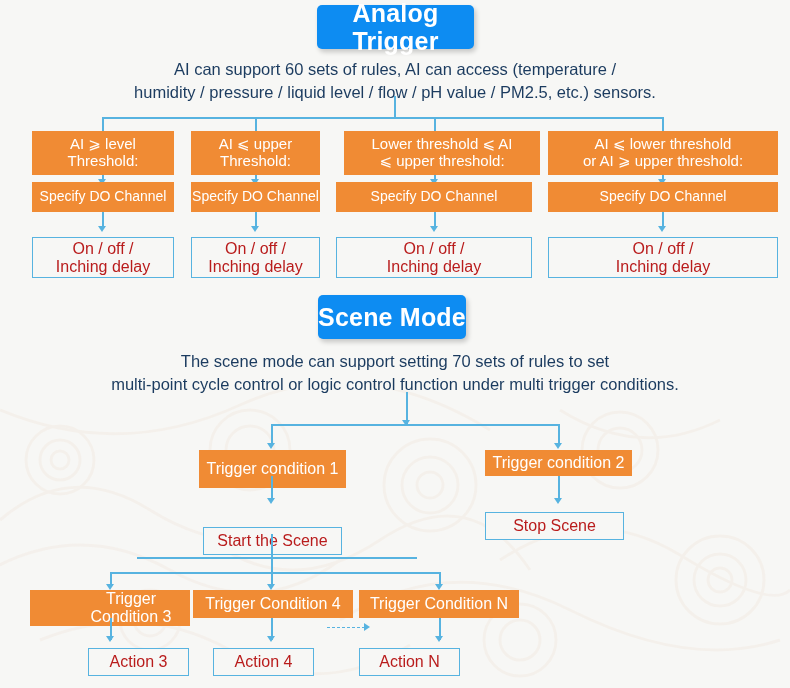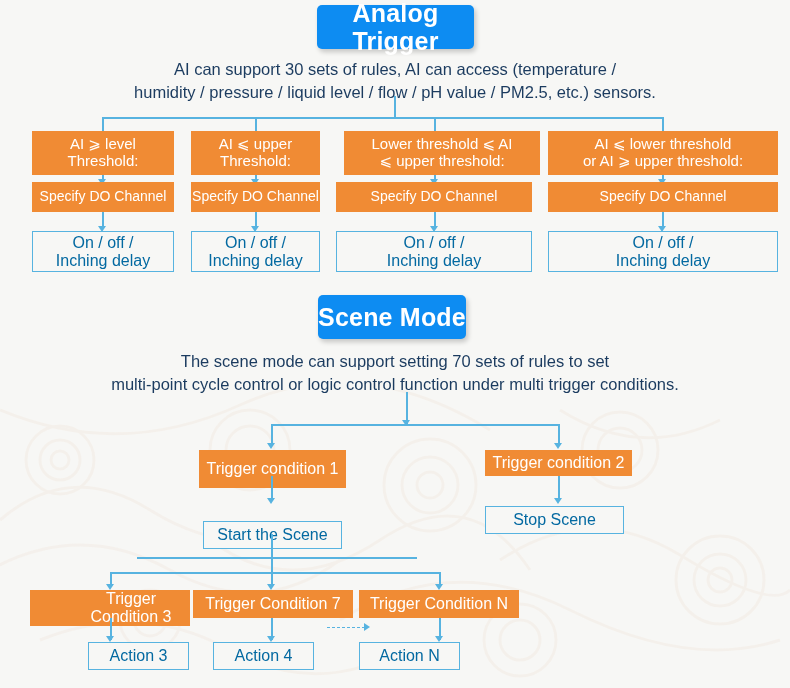--- a/index.html
+++ b/index.html
@@ -34,22 +34,23 @@
     font-size:16.5px;line-height:1.42;width:790px;left:0;
   }
 
   .orange{
     background:#f08b34;color:#ffffff;
   }
   .orange.t1{font-size:15px;}
   .orange.cond{font-size:16px;}
 
   .blueout{
-    background:#f7f7f5;border:1.4px solid #57b3e0;color:#0369a1;
+    background:#f7f7f5;border:1.4px solid #57b3e0;color:#b91c1c;
     font-size:16px;
+    margin-top:6px;
   }
 
   
   .ln{position:absolute;background:#57b3e0;}
   .vl{width:1.6px;}
   .hl{height:1.6px;}
   .arrow{
     position:absolute;width:0;height:0;
     border-left:4.5px solid transparent;
     border-right:4.5px solid transparent;
@@ -96,21 +97,21 @@
       <path d="M0 20 q120 50 240 -5 t250 25"></path>
       <circle cx="520" cy="250" r="36"></circle>
         <circle cx="520" cy="250" r="20"></circle>
       <path d="M560 20 q80 50 160 10"></path>
     </g>
   </svg>
 
   <div class="node title-pill" style="left:317px;top:5px;width:157px;height:44px;">Analog Trigger</div>
 
   <div class="desc" style="top:58px;">
-    <div>AI can support 30 sets of rules, AI can access (temperature /</div>
+    <div>AI can support 60 sets of rules, AI can access (temperature /</div>
     <div>humidity / pressure / liquid level / flow / pH value / PM2.5, etc.) sensors.</div>
   </div>
 
   <div class="ln vl" style="left:394px;top:96px;height:22px;"></div>
 
   <div class="ln hl" style="left:102px;top:117px;width:561px;"></div>
 
   <div class="ln vl" style="left:102px;top:117px;height:14px;"></div>
   <div class="ln vl" style="left:255px;top:117px;height:14px;"></div>
   <div class="ln vl" style="left:434px;top:117px;height:14px;"></div>
@@ -224,21 +225,21 @@
   <div class="ln vl" style="left:271px;top:572px;height:14px;"></div>
   <div class="arrow" style="left:267px;top:584px;"></div>
   <div class="ln vl" style="left:439px;top:572px;height:14px;"></div>
   <div class="arrow" style="left:435px;top:584px;"></div>
 
   <div class="node orange cond" style="left:30px;top:590px;width:160px;height:36px;padding-left:42px;">Trigger Condition 3</div>
   <div class="ln vl" style="left:110px;top:618px;height:22px;"></div>
   <div class="arrow" style="left:106px;top:636px;"></div>
   <div class="node blueout" style="left:88px;top:642px;width:101px;height:28px;">Action 3</div>
 
-  <div class="node orange cond" style="left:193px;top:590px;width:160px;height:28px;">Trigger Condition 7</div>
+  <div class="node orange cond" style="left:193px;top:590px;width:160px;height:28px;">Trigger Condition 4</div>
   <div class="ln vl" style="left:271px;top:618px;height:22px;"></div>
   <div class="arrow" style="left:267px;top:636px;"></div>
   <div class="node blueout" style="left:213px;top:642px;width:101px;height:28px;">Action 4</div>
 
   <div class="dash" style="left:327px;top:627px;width:38px;"></div>
   <div class="arrow-r" style="left:364px;top:623px;"></div>
 
   <div class="node orange cond" style="left:359px;top:590px;width:160px;height:28px;">Trigger Condition N</div>
   <div class="ln vl" style="left:439px;top:618px;height:22px;"></div>
   <div class="arrow" style="left:435px;top:636px;"></div>

